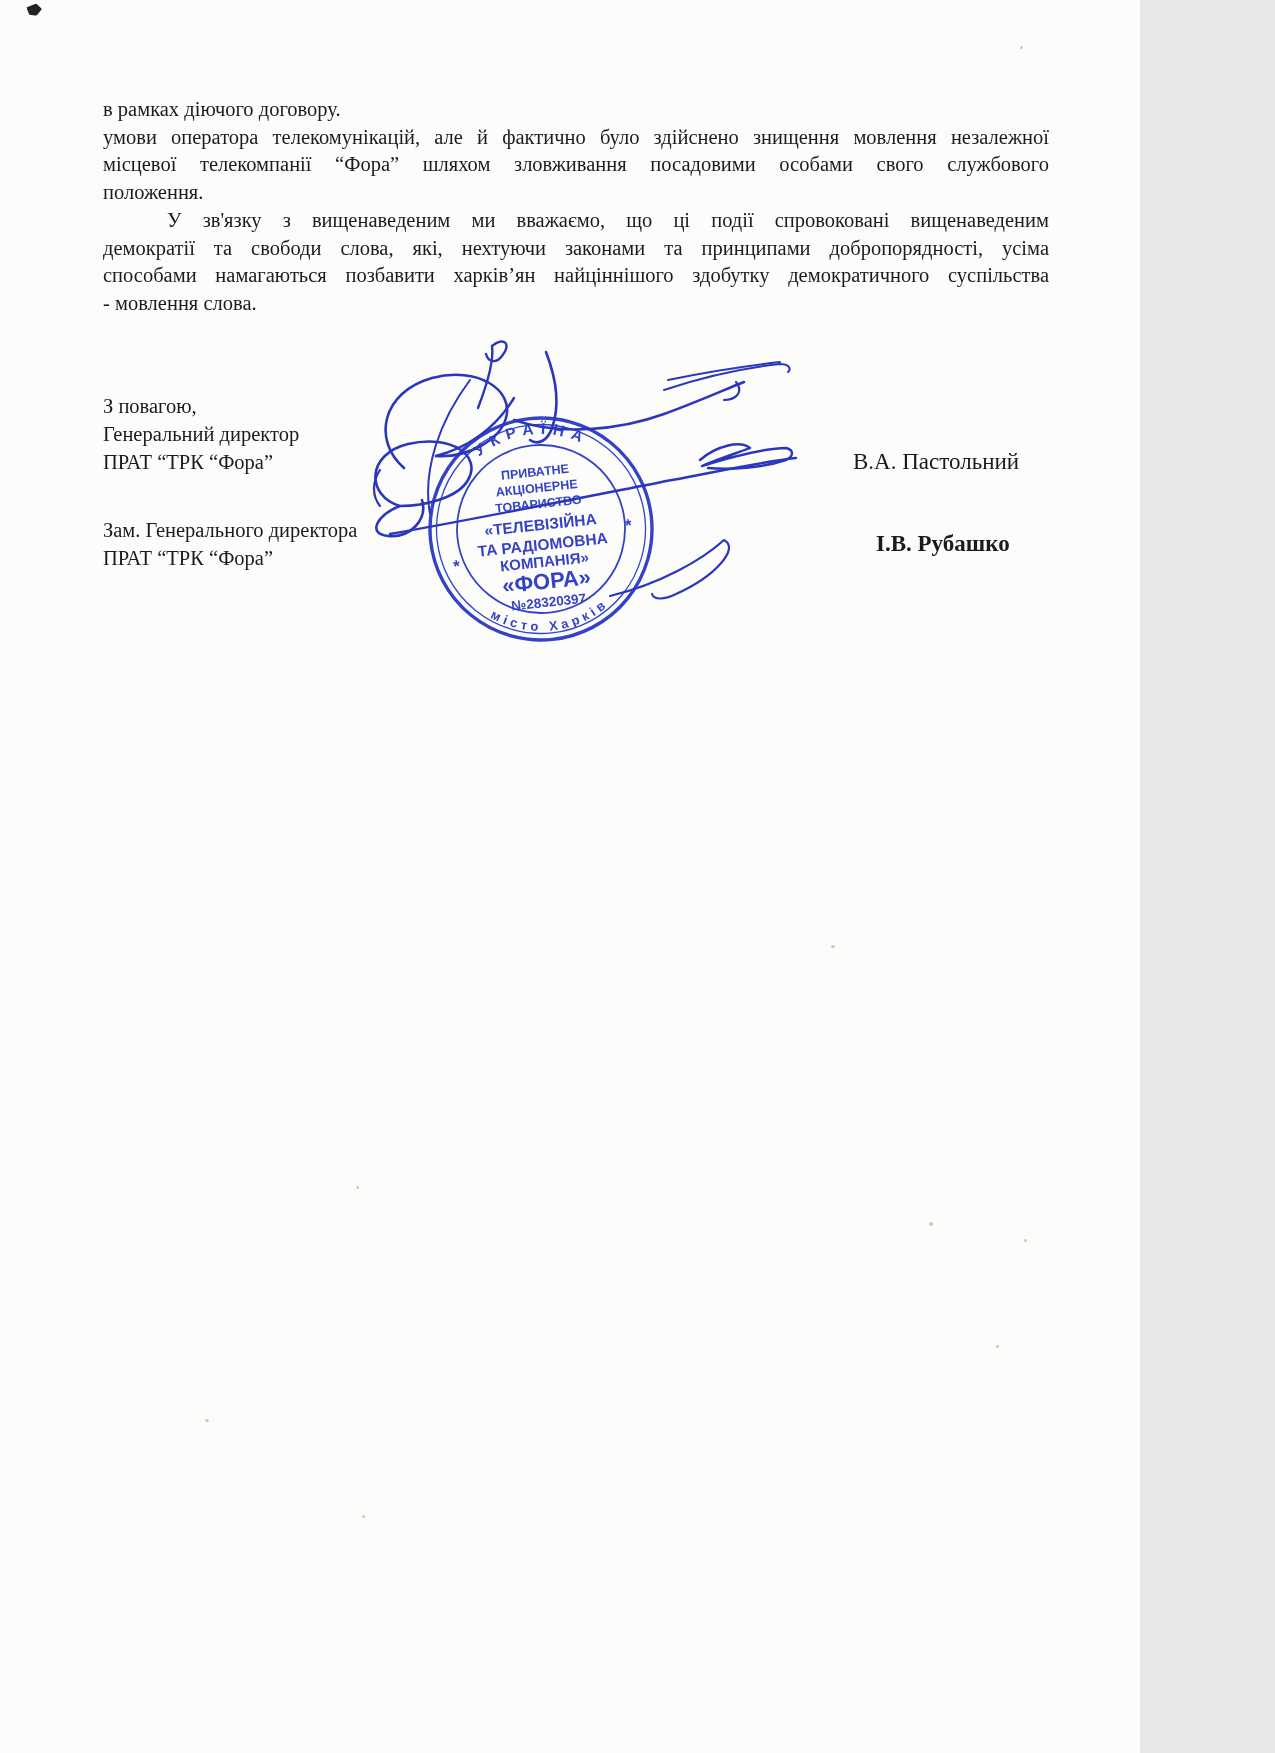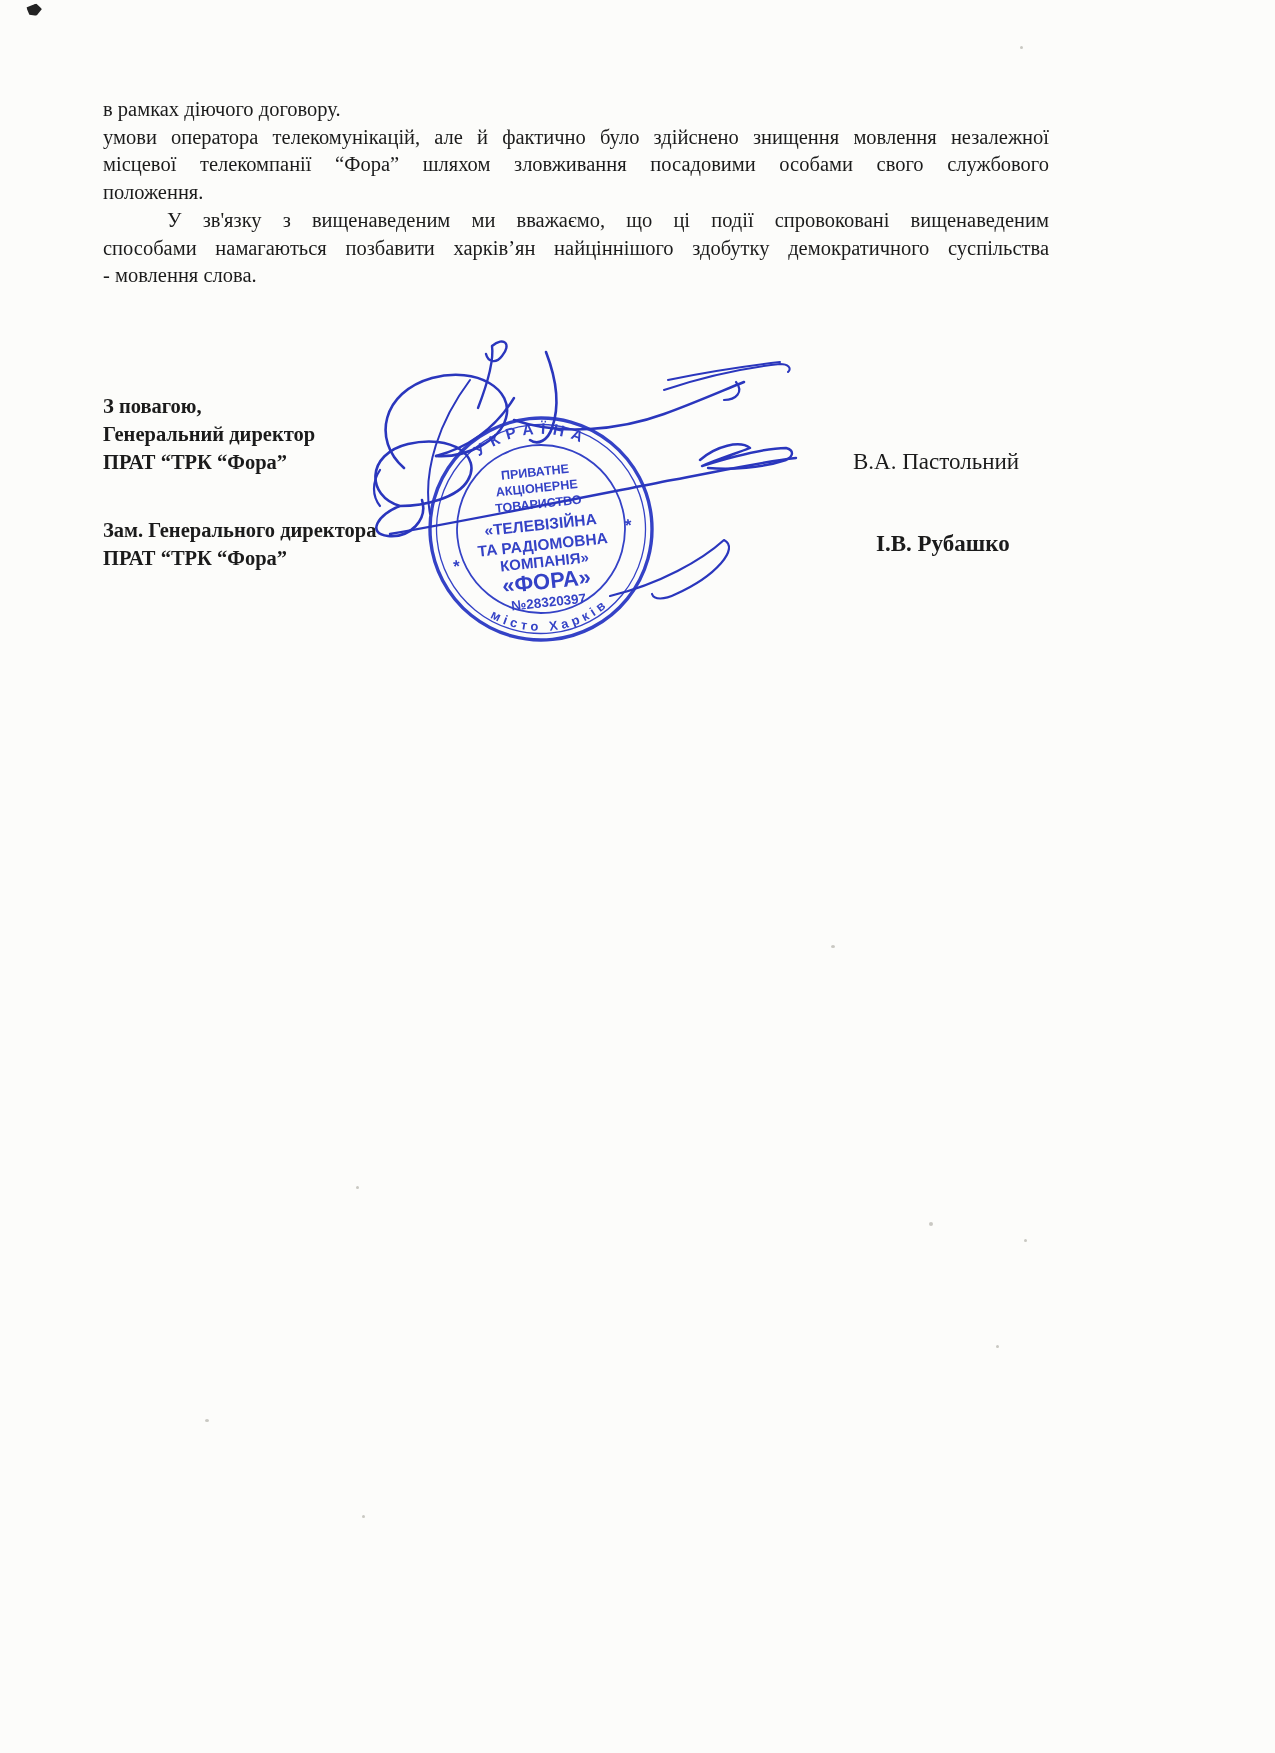--- a/index.html
+++ b/index.html
@@ -1,19 +1,19 @@
 <!DOCTYPE html>
 <html><head>
 <meta charset="utf-8">
 <style>
   html, body { margin: 0; padding: 0; }
   body { background: #e8e8e8; }
   .page {
     position: relative;
-    width: 1275px;
+    width: 1140px;
     height: 1753px;
     background: var(--paper, #fcfcfa);
     overflow: hidden;
     font-family: "Liberation Serif", serif;
     color: var(--text, #1b1b1b);
   }
   
   .doc-body {
     position: absolute;
     left: 103px;
@@ -30,21 +30,20 @@
   .line.last { text-align-last: left; }
   .line.indent { text-indent: 64px; }
 
   
   .sig-left {
     position: absolute;
     left: 103px;
     top: 392px;
     font-size: 20.5px;
     line-height: 28px;
-    font-weight: bold;
   }
   .sig-group-2 { margin-top: 40px; }
   .sig-name {
     position: absolute;
     font-size: 23px;
     white-space: nowrap;
   }
   .sig-name.n1 { left: 853px; top: 449px; }
   .sig-name.n2 { left: 876px; top: 531px; font-weight: bold; }
 
@@ -96,20 +95,21 @@
   <div class="speck" style="left:996px;top:1345px;width:3px;height:3px;"></div>
   <div class="speck" style="left:205px;top:1419px;width:4px;height:3px;"></div>
   <div class="speck" style="left:362px;top:1515px;width:3px;height:3px;"></div>
 
   <div class="doc-body">
       <div class="line last">в рамках діючого договору.</div>
       <div class="line">умови оператора телекомунікацій, але й фактично було здійснено знищення мовлення незалежної</div>
       <div class="line">місцевої телекомпанії “Фора” шляхом зловживання посадовими особами свого службового</div>
       <div class="line last">положення.</div>
       <div class="line indent">У зв'язку з вищенаведеним ми вважаємо, що ці події спровоковані вищенаведеним</div>
+      <div class="line">демократії та свободи слова, які, нехтуючи законами та принципами добропорядності, усіма</div>
       <div class="line">способами  намагаються позбавити харків’ян найціннішого здобутку демократичного суспільства</div>
       <div class="line last">- мовлення слова.</div>
     </div>
 
   <div class="sig-left">
     <div class="line-plain">З повагою,</div>
     <div>
       <div>Генеральний директор</div>
       <div>ПРАТ “ТРК “Фора”</div>
     </div>

